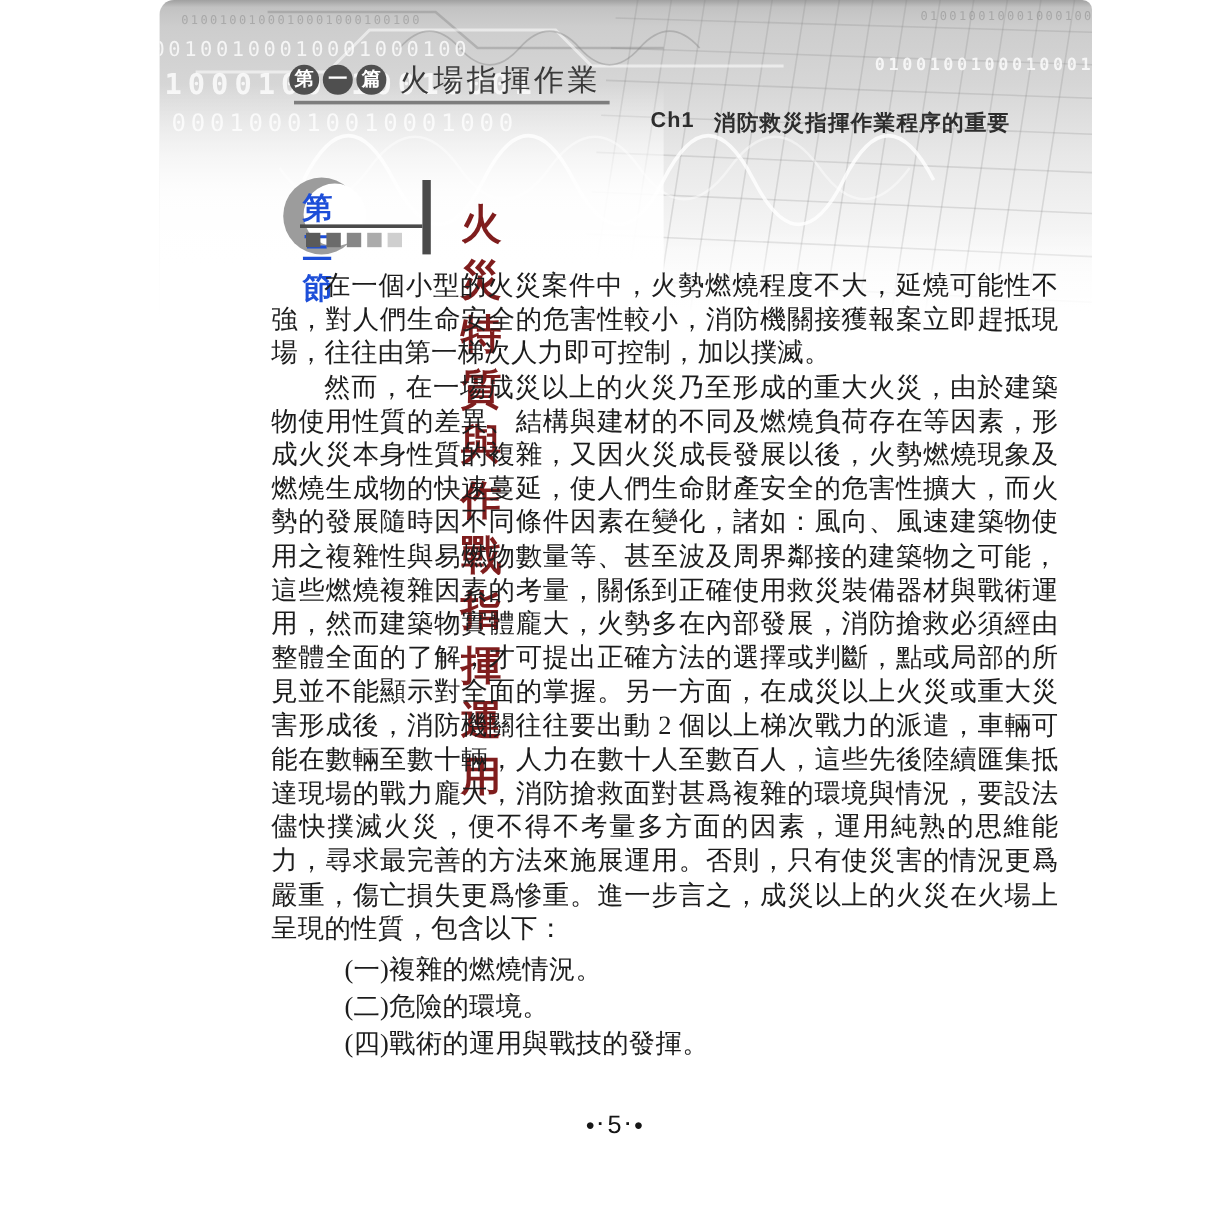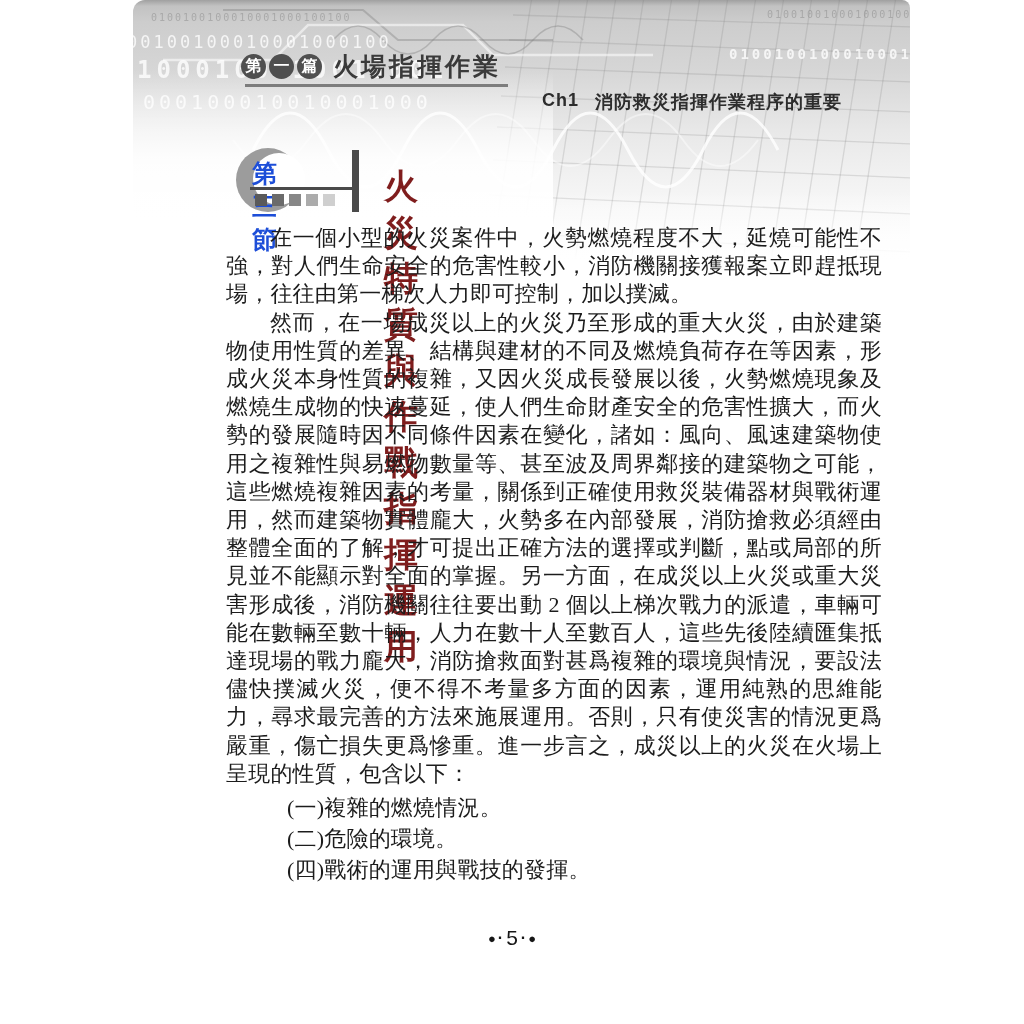--- a/index.html
+++ b/index.html
@@ -24,21 +24,21 @@
   .fadeL{position:absolute;left:0;top:70px;width:54%;height:202px;
          background:linear-gradient(180deg,rgba(255,255,255,0) 0%,rgba(255,255,255,.9) 45%,#fff 75%);}
   .fadeB{position:absolute;left:0;bottom:0;width:100%;height:80px;
          background:linear-gradient(180deg,rgba(255,255,255,0),#fff 85%);}
 
   .part-row{position:absolute;left:108px;top:50px;display:flex;align-items:center;
             font-family:"Liberation Sans",sans-serif;}
   .pc{width:25px;height:25px;border-radius:50%;background:#4f4f4f;color:#fff;
       display:flex;align-items:center;justify-content:center;
       font-size:16px;font-weight:bold;margin-right:3px;}
-  .part-title{margin-left:8px;font-size:25px;font-weight:700;color:#3a3a3a;letter-spacing:3px;}
+  .part-title{margin-left:8px;font-size:25px;font-weight:400;color:#3a3a3a;letter-spacing:3px;}
   .hrule{position:absolute;left:112px;top:84px;width:263px;height:3px;background:#7d7d7d;}
   .chapter{position:absolute;left:409px;top:90px;font-family:"Liberation Sans",sans-serif;
            font-size:18px;font-weight:600;color:#2d2d2d;letter-spacing:1px;display:flex;}
   .chapter .no{margin-right:16px;}
 
   
   .section-head{position:absolute;left:0;top:0;}
   .crescent{position:absolute;left:236px;top:148px;width:64px;height:64px;}
   .crescent::before{content:"";position:absolute;inset:0;border-radius:50%;background:#9c9c9c;}
   .crescent::after{content:"";position:absolute;left:17px;top:5px;width:52px;height:52px;

